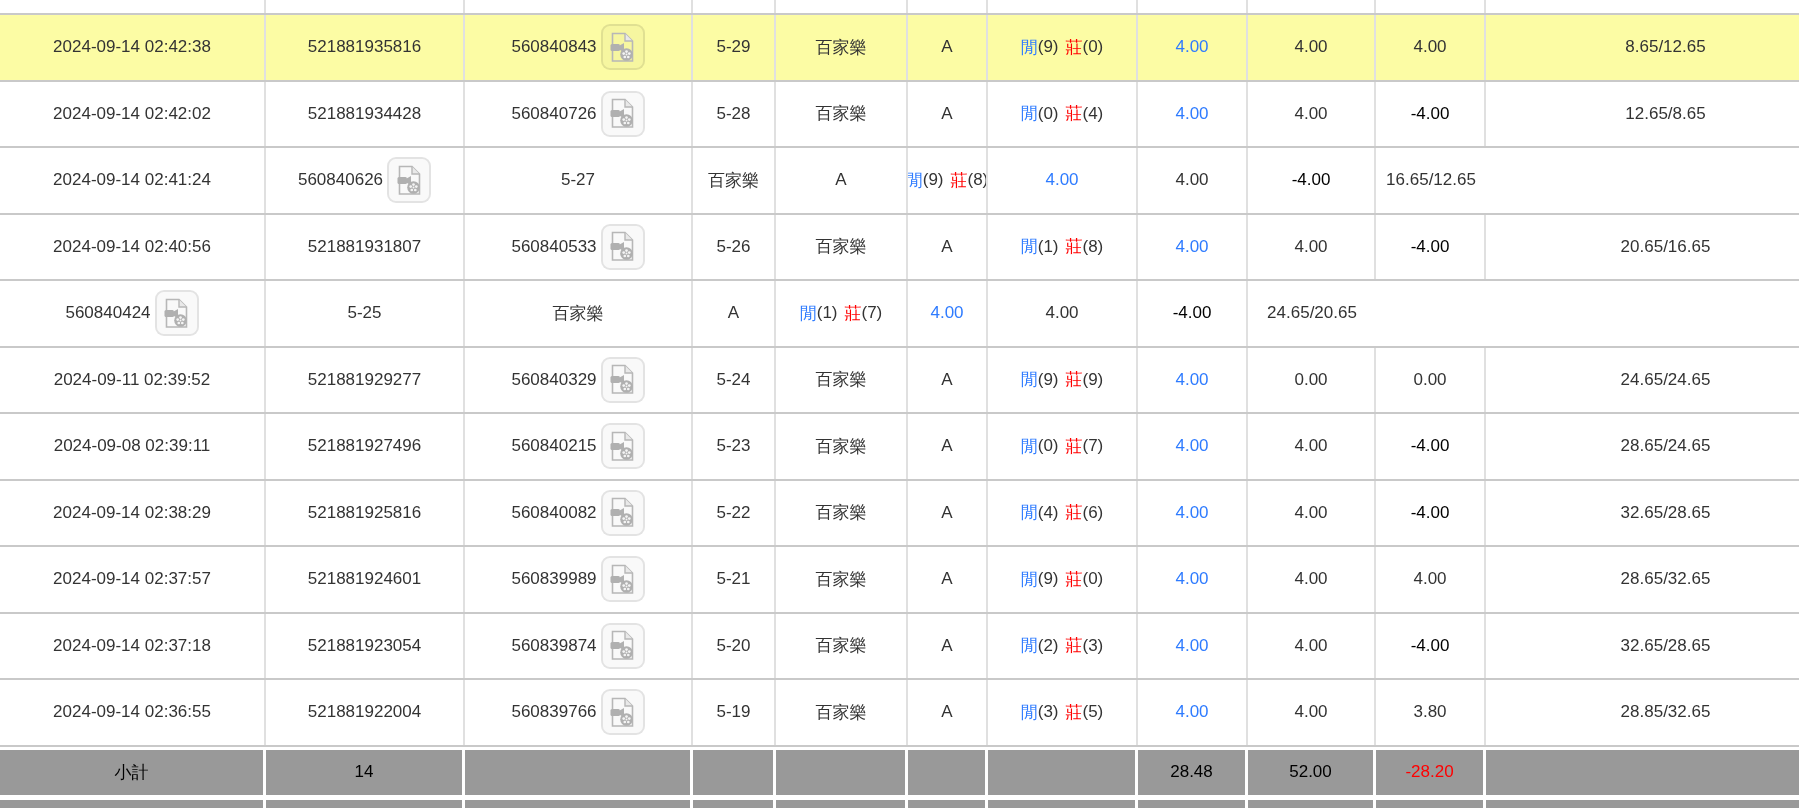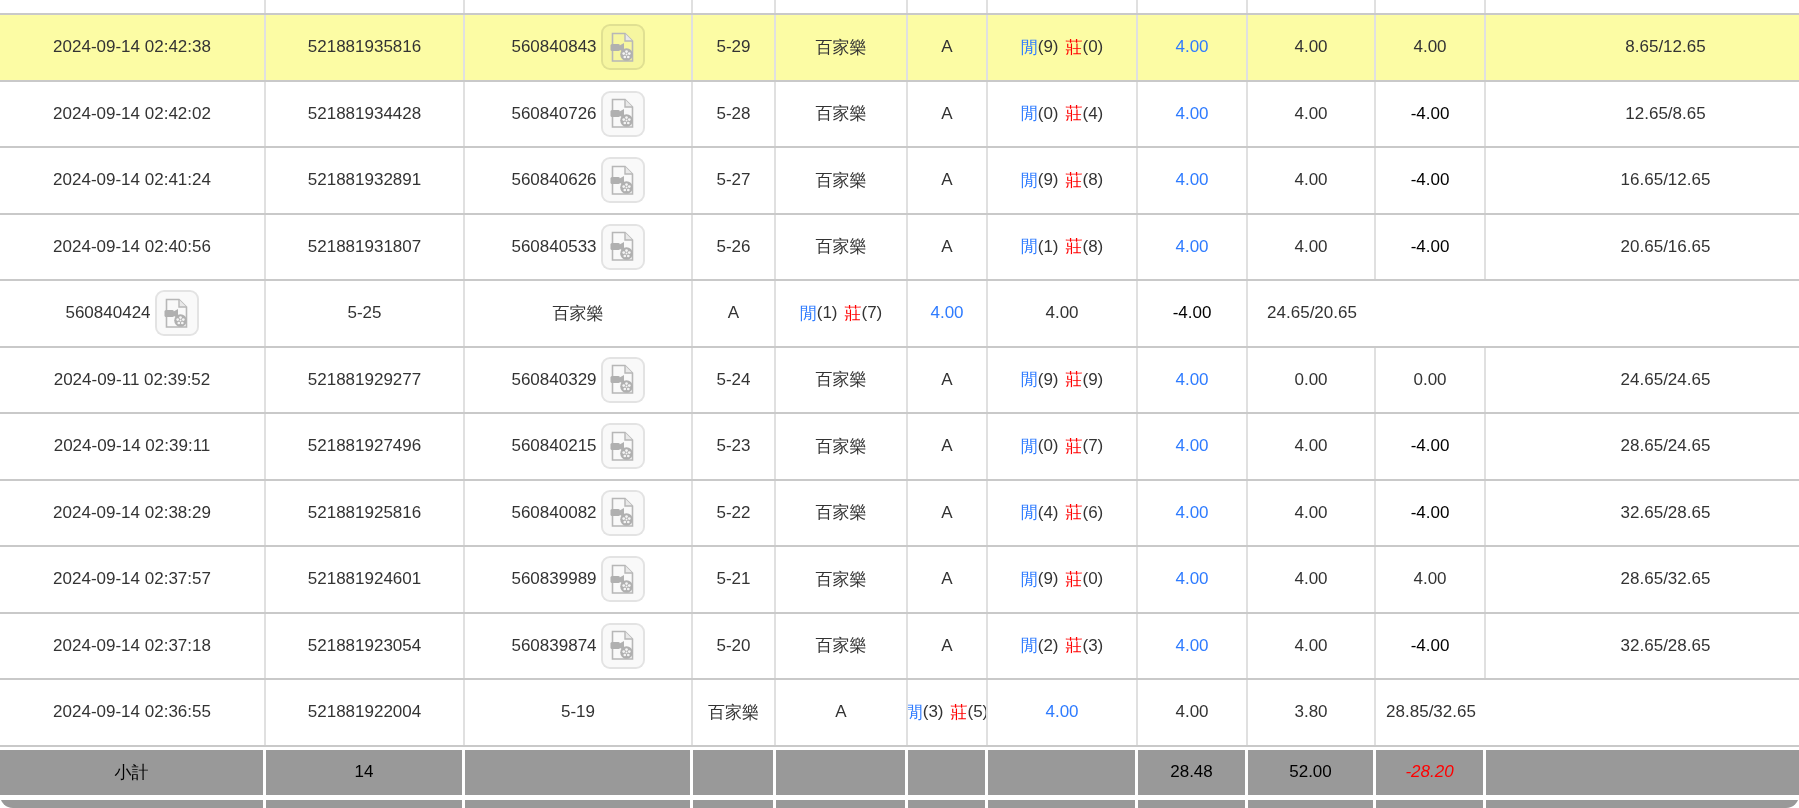--- a/index.html
+++ b/index.html
@@ -1,18 +1,18 @@
 <!DOCTYPE html>
 <html><head>
 <meta charset="utf-8">
 <style>
   html,body{margin:0;padding:0;background:#fff;}
   .viewport{
     position:relative;width:1799px;height:808px;overflow:hidden;background:#fff;
-    font-family:"Liberation Sans",sans-serif;color:#333;border-radius:13px;
+    font-family:"Liberation Sans",sans-serif;color:#333;
   }
   .grid-row{
     display:grid;
     grid-template-columns:266px 199px 228px 83px 132px 80px 150px 110px 128px 110px 359px;
     width:1845px;box-sizing:border-box;
   }
   .data-row{height:66.5px;border-bottom:2px solid #c9c9c9;background:#fff;}
   .filler-row{height:15px;border-bottom:2px solid #c9c9c9;background:#fff;}
   .cell{
     display:flex;align-items:center;justify-content:center;
@@ -29,21 +29,21 @@
   .video-btn{
     width:44px;height:46px;padding:0;cursor:pointer;
     border:2px solid rgba(0,0,0,0.09);border-radius:9px;background:rgba(0,0,0,0.025);
     display:flex;align-items:center;justify-content:center;
   }
   .total-row{margin-top:3px;height:45px;}
   .total-row .cell{
     background:#999999;border-right:3px solid #ffffff;color:#000000;
   }
   .total-row .cell:last-child{border-right:none;}
-  .total-row .neg{color:#ff0000;font-style:italic;}
+  .total-row .neg{color:#ff0000;}
   .total-row2{margin-top:5px;height:40px;}
   .total-row2 .cell{background:#999999;border-right:3px solid #ffffff;}
   .total-row2 .cell:last-child{border-right:none;}
 </style>
 </head>
 <body>
 
 <div class="viewport">
 
   <div class="grid-row filler-row">
@@ -128,21 +128,20 @@
           <span>(4)</span>
     </div>
     <div class="cell blue c-bet">4.00</div>
     <div class="cell">4.00</div>
     <div class="cell c-win neg">-4.00</div>
     <div class="cell">12.65/8.65</div>
   </div>
 
   <div class="grid-row data-row">
     <div class="cell">2024-09-14 02:41:24</div>
-    <div class="cell">521881932891</div>
     <div class="cell">
       <span class="round-id-text">560840626</span>
       <button class="video-btn">
         <svg width="27" height="31" viewBox="0 0 27 31">
           <path d="M3.5 1.5 h12.5 l7.5 7.5 v20 h-20 z" fill="none" stroke="#b7b7b7" stroke-width="1.6"></path>
           <path d="M16 1.5 v7.5 h7.5" fill="#e9e9e9" stroke="#b7b7b7" stroke-width="1.4"></path>
           <rect x="1.5" y="12" width="9.5" height="7" rx="1.5" fill="#b0b0b0"></rect>
           <polygon points="11,13.2 15,11 15,20.2 11,18" fill="#b0b0b0"></polygon>
           <circle cx="17.5" cy="22.5" r="6.3" fill="#b0b0b0"></circle>
           <circle cx="17.5" cy="19.6" r="1.35" fill="#f4f4f4"></circle>
@@ -269,21 +268,21 @@
           <span class="red banker-label">莊</span>
           <span>(9)</span>
     </div>
     <div class="cell blue c-bet">4.00</div>
     <div class="cell">0.00</div>
     <div class="cell c-win">0.00</div>
     <div class="cell">24.65/24.65</div>
   </div>
 
   <div class="grid-row data-row">
-    <div class="cell">2024-09-14 02:39:11</div>
+    <div class="cell">2024-09-08 02:39:11</div>
     <div class="cell">521881927496</div>
     <div class="cell">
       <span class="round-id-text">560840215</span>
       <button class="video-btn">
         <svg width="27" height="31" viewBox="0 0 27 31">
           <path d="M3.5 1.5 h12.5 l7.5 7.5 v20 h-20 z" fill="none" stroke="#b7b7b7" stroke-width="1.6"></path>
           <path d="M16 1.5 v7.5 h7.5" fill="#e9e9e9" stroke="#b7b7b7" stroke-width="1.4"></path>
           <rect x="1.5" y="12" width="9.5" height="7" rx="1.5" fill="#b0b0b0"></rect>
           <polygon points="11,13.2 15,11 15,20.2 11,18" fill="#b0b0b0"></polygon>
           <circle cx="17.5" cy="22.5" r="6.3" fill="#b0b0b0"></circle>
@@ -415,20 +414,38 @@
     </div>
     <div class="cell blue c-bet">4.00</div>
     <div class="cell">4.00</div>
     <div class="cell c-win neg">-4.00</div>
     <div class="cell">32.65/28.65</div>
   </div>
 
   <div class="grid-row data-row">
     <div class="cell">2024-09-14 02:36:55</div>
     <div class="cell">521881922004</div>
+    <div class="cell">
+      <span class="round-id-text">560839766</span>
+      <button class="video-btn">
+        <svg width="27" height="31" viewBox="0 0 27 31">
+          <path d="M3.5 1.5 h12.5 l7.5 7.5 v20 h-20 z" fill="none" stroke="#b7b7b7" stroke-width="1.6"></path>
+          <path d="M16 1.5 v7.5 h7.5" fill="#e9e9e9" stroke="#b7b7b7" stroke-width="1.4"></path>
+          <rect x="1.5" y="12" width="9.5" height="7" rx="1.5" fill="#b0b0b0"></rect>
+          <polygon points="11,13.2 15,11 15,20.2 11,18" fill="#b0b0b0"></polygon>
+          <circle cx="17.5" cy="22.5" r="6.3" fill="#b0b0b0"></circle>
+          <circle cx="17.5" cy="19.6" r="1.35" fill="#f4f4f4"></circle>
+          <circle cx="14.7" cy="21.6" r="1.35" fill="#f4f4f4"></circle>
+          <circle cx="15.8" cy="25.0" r="1.35" fill="#f4f4f4"></circle>
+          <circle cx="19.3" cy="25.0" r="1.35" fill="#f4f4f4"></circle>
+          <circle cx="20.3" cy="21.6" r="1.35" fill="#f4f4f4"></circle>
+          <circle cx="17.5" cy="22.5" r="1.0" fill="#f4f4f4"></circle>
+        </svg>
+      </button>
+    </div>
     <div class="cell">5-19</div>
     <div class="cell">百家樂</div>
     <div class="cell">A</div>
     <div class="cell">
       <span class="blue">閒</span>
           <span>(3)</span>
           <span class="red banker-label">莊</span>
           <span>(5)</span>
     </div>
     <div class="cell blue c-bet">4.00</div>

